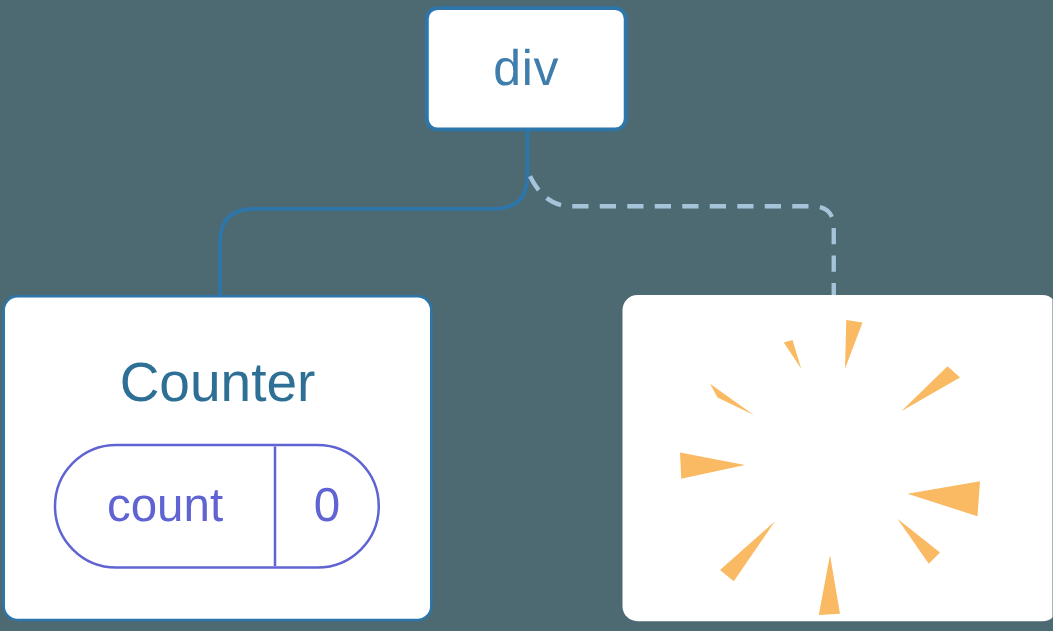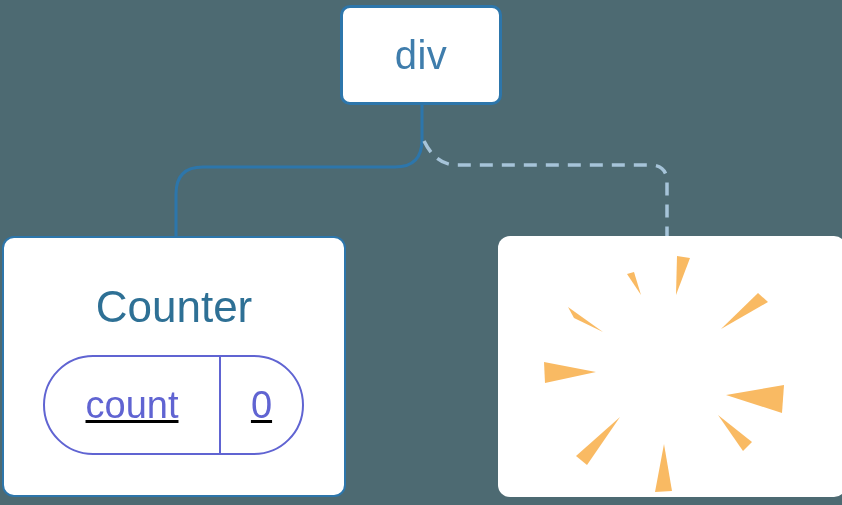--- a/index.html
+++ b/index.html
@@ -68,21 +68,20 @@
     left: 39px;
     top: 117px;
     width: 261px;
     height: 100px;
     border: 2px solid #6064d2;
     border-radius: 52px;
     box-sizing: border-box;
     display: flex;
     align-items: stretch;
     overflow: hidden;
-    text-decoration: underline;
   }
   .state-key-cell {
     width: 174px;
     display: flex;
     align-items: center;
     justify-content: center;
     border-right: 2px solid #6064d2;
     color: #6064d2;
     font-size: 38px;
   }

